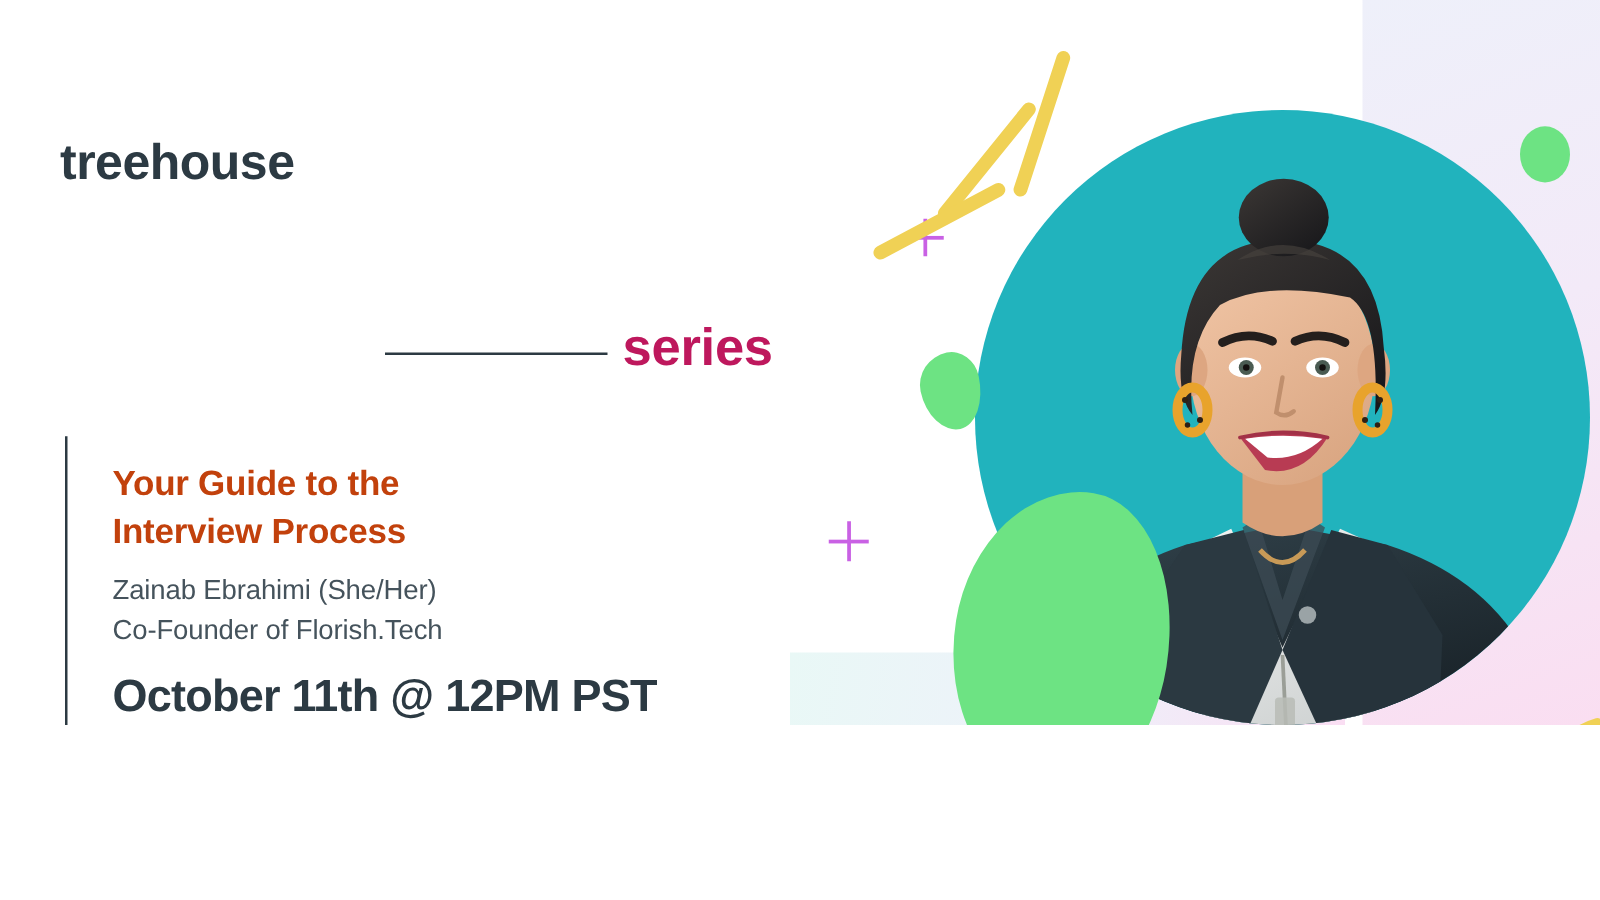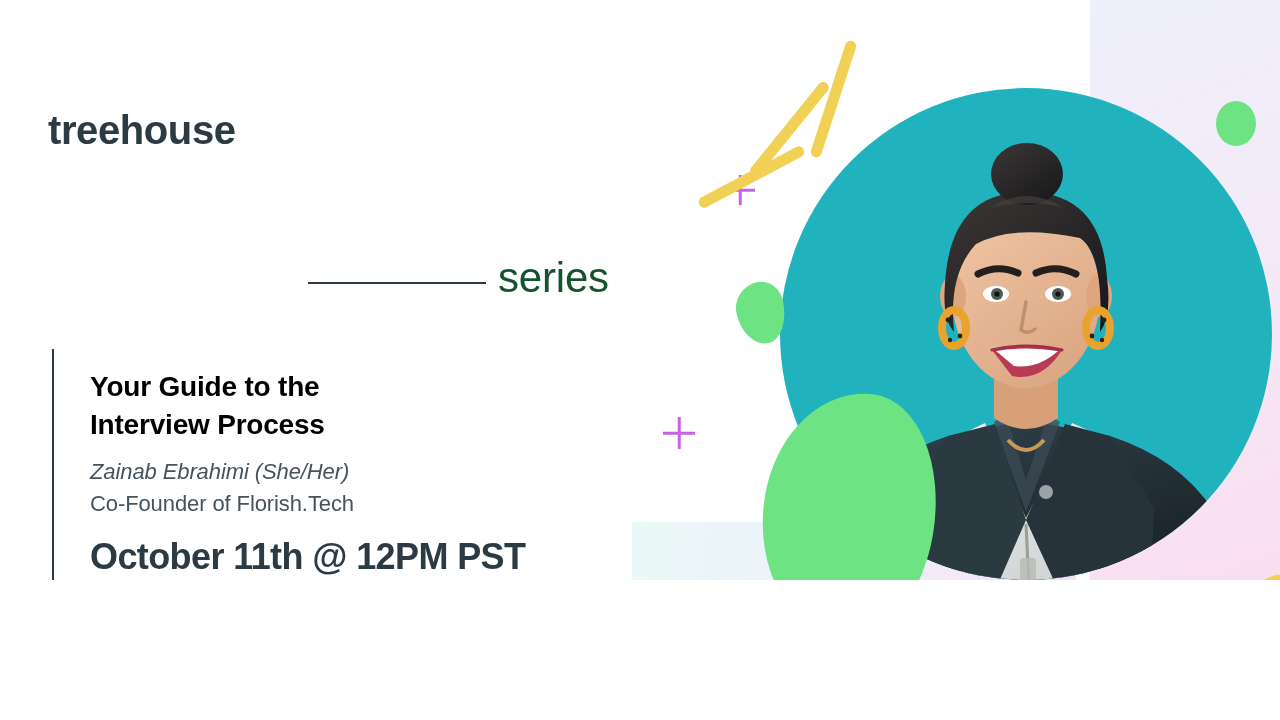--- a/index.html
+++ b/index.html
@@ -97,40 +97,40 @@
     line-height:1;
     color:transparent;
     -webkit-text-stroke:1.6px #2c3a43;
   }
   #series-rule {
     position:absolute; left:308px; top:282px;
     width:178px; height:1.6px; background:#2c3a43;
   }
   #series-word {
     position:absolute; left:498px; top:254px;
-    font-size:42px; font-weight:400; letter-spacing:-0.2px;
-    color:#14532d;
+    font-size:42px; font-weight:700; letter-spacing:-0.2px;
+    color:#be185d;
   }
 
   #accent-bar {
     position:absolute; left:52px; top:349px;
     width:1.6px; height:252px; background:#2c3a43;
   }
 
   #title-block { position:absolute; left:90px; top:368px; width:520px; }
   #talk-title {
     font-size:28px; font-weight:600; line-height:1.36;
-    color:#000000; letter-spacing:-0.2px;
+    color:#c2410c; letter-spacing:-0.2px;
     white-space:pre-line;
   }
   #speaker-name, #speaker-role {
     font-size:22px; font-weight:400; line-height:1.45;
     color:#45535c; letter-spacing:-0.1px;
   }
-  #speaker-name { margin-top:12px;font-style:italic; }
+  #speaker-name { margin-top:12px; }
   #datetime {
     margin-top:16px;
     font-size:36px; font-weight:700; letter-spacing:-0.6px;
     color:#2c3a43;
   }
 </style>
 </head>
 <body>
 
 <div id="stage">

